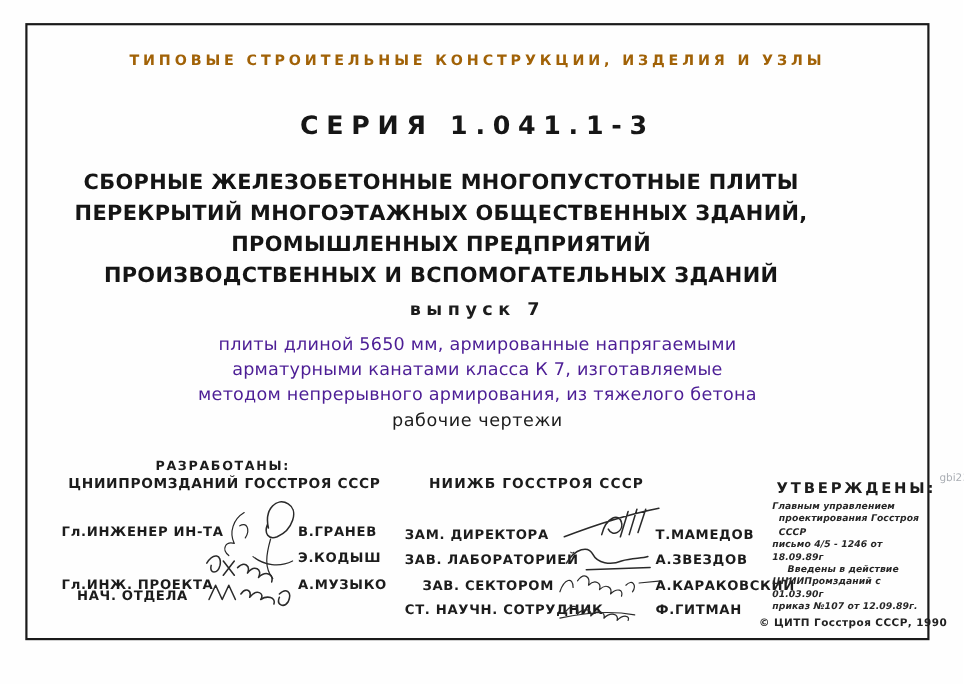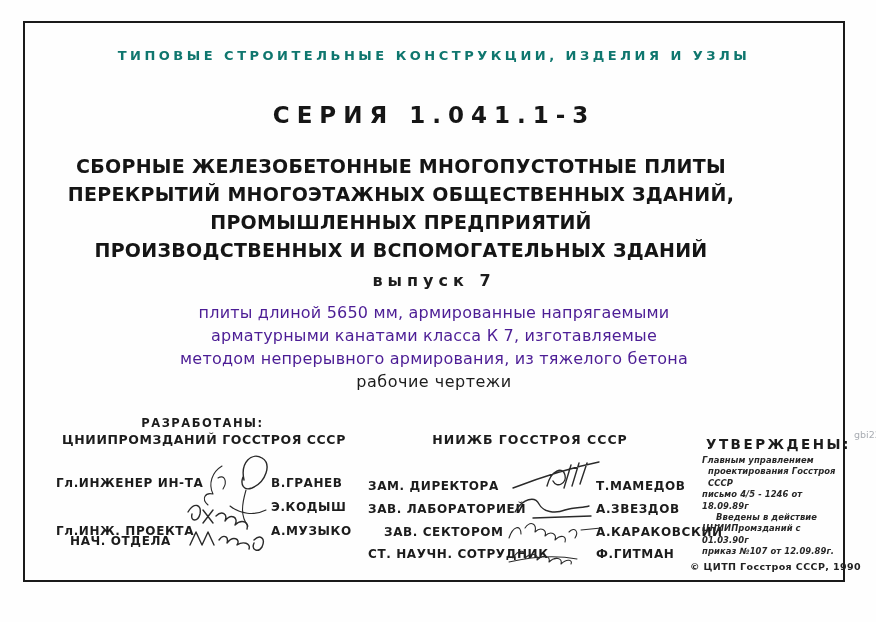--- a/index.html
+++ b/index.html
@@ -13,21 +13,21 @@
   }
   .frame{
     position:absolute;left:23px;top:21px;width:818px;height:557px;
     border:2px solid #1a1a1a;
     background:transparent;
   }
   .abs{position:absolute;}
   .ctr{text-align:center;}
   .doc-header{
     left:23px;top:48px;width:822px;
-    font-size:13px;font-weight:600;letter-spacing:3.5px;color:#0f766e;
+    font-size:13px;font-weight:600;letter-spacing:3.5px;color:#a16207;
   }
   .series{
     left:23px;top:102px;width:822px;
     font-size:23px;font-weight:600;letter-spacing:7px;color:#161616;
   }
   .main-title{
     left:23px;top:152px;width:756px;
     font-size:19px;font-weight:700;line-height:28px;letter-spacing:0.3px;color:#151515;
   }
   .issue{
@@ -39,21 +39,21 @@
     font-size:16px;font-weight:500;line-height:23px;letter-spacing:0.2px;color:#4c1d95;
   }
   .worktype{
     left:23px;top:372px;width:822px;
     font-size:16px;font-weight:500;letter-spacing:0.5px;
   }
   .dev-heading{left:95px;top:416px;width:215px;font-size:11.5px;font-weight:700;letter-spacing:1.5px;}
   .dev-org{left:38px;top:432px;width:332px;font-size:12.5px;font-weight:600;letter-spacing:0.6px;}
   .sig-row-label{font-size:12px;font-weight:600;letter-spacing:0.6px;white-space:nowrap;}
   .sig-row-name{font-size:12px;font-weight:600;letter-spacing:0.6px;white-space:nowrap;}
-  .inst-org{left:390px;top:432px;width:280px;text-align:center;font-size:12.5px;font-weight:600;letter-spacing:1px;}
+  .inst-org{left:390px;top:432px;width:280px;text-align:left;font-size:12.5px;font-weight:600;letter-spacing:1px;}
   .appr-heading{left:706px;top:436px;font-size:13.5px;font-weight:700;letter-spacing:2.5px;}
   .appr-block{left:702px;top:455px;width:148px;}
   .appr-line{font-size:8.4px;font-weight:600;font-style:italic;line-height:11.4px;color:#262626;letter-spacing:0.1px;}
   .appr-line.ind-sm{padding-left:6px;}
   .appr-line.ind-md{padding-left:14px;}
   .copyright{left:690px;top:561px;font-size:9.5px;font-weight:600;letter-spacing:0.4px;color:#222;}
   .watermark{left:854px;top:429px;font-size:9.5px;color:#a9adb3;font-weight:400;}
   .sig{stroke:#2a2a2a;fill:none;stroke-width:1.4;stroke-linecap:round;stroke-linejoin:round;}
   .sig-thin{stroke-width:1.1;}
 </style>

